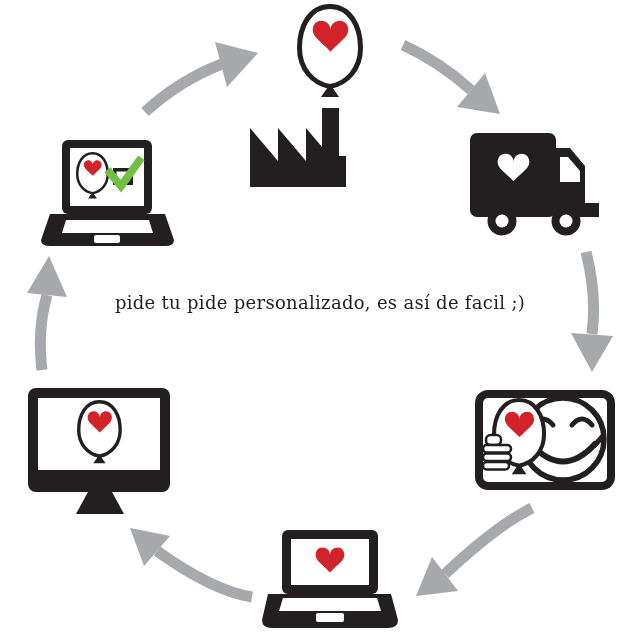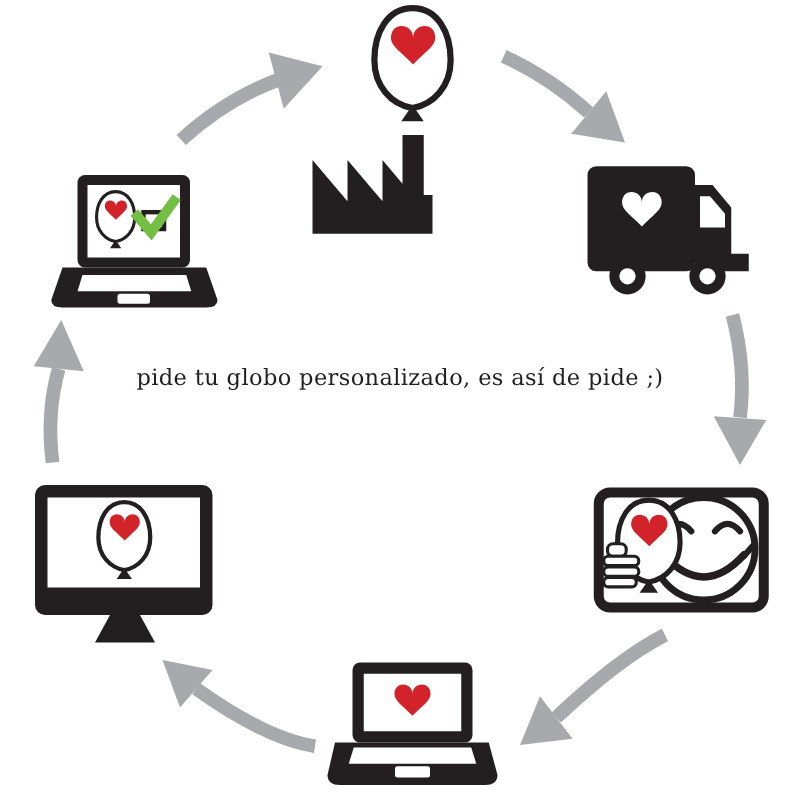--- a/index.html
+++ b/index.html
@@ -115,14 +115,14 @@
       <use href="#balloon-heart" transform="translate(76,152) scale(0.50)"></use>
       <rect class="fill-ink" x="113" y="168" width="20" height="17"></rect>
       <rect class="fill-white" x="116.5" y="171.5" width="13" height="10"></rect>
       <path class="no-fill stroke-green" stroke-width="8" stroke-linecap="square" d="M110,173 L121,186 L139,161"></path>
       <path class="fill-ink" d="M50,214 L165,214 L174,240 Q174,246 165,246 L50,246 Q41,246 41,240 Z"></path>
       <polygon class="fill-white" points="66,220 149,220 153,233 62,233"></polygon>
       <rect class="fill-white" x="94" y="235" width="26" height="8" rx="2"></rect>
     </g>
   </svg>
 
-  <div class="caption">pide tu globo personalizado, es así de pide ;)</div>
+  <div class="caption">pide tu pide personalizado, es así de facil ;)</div>
 </div>
 
 </body></html>

